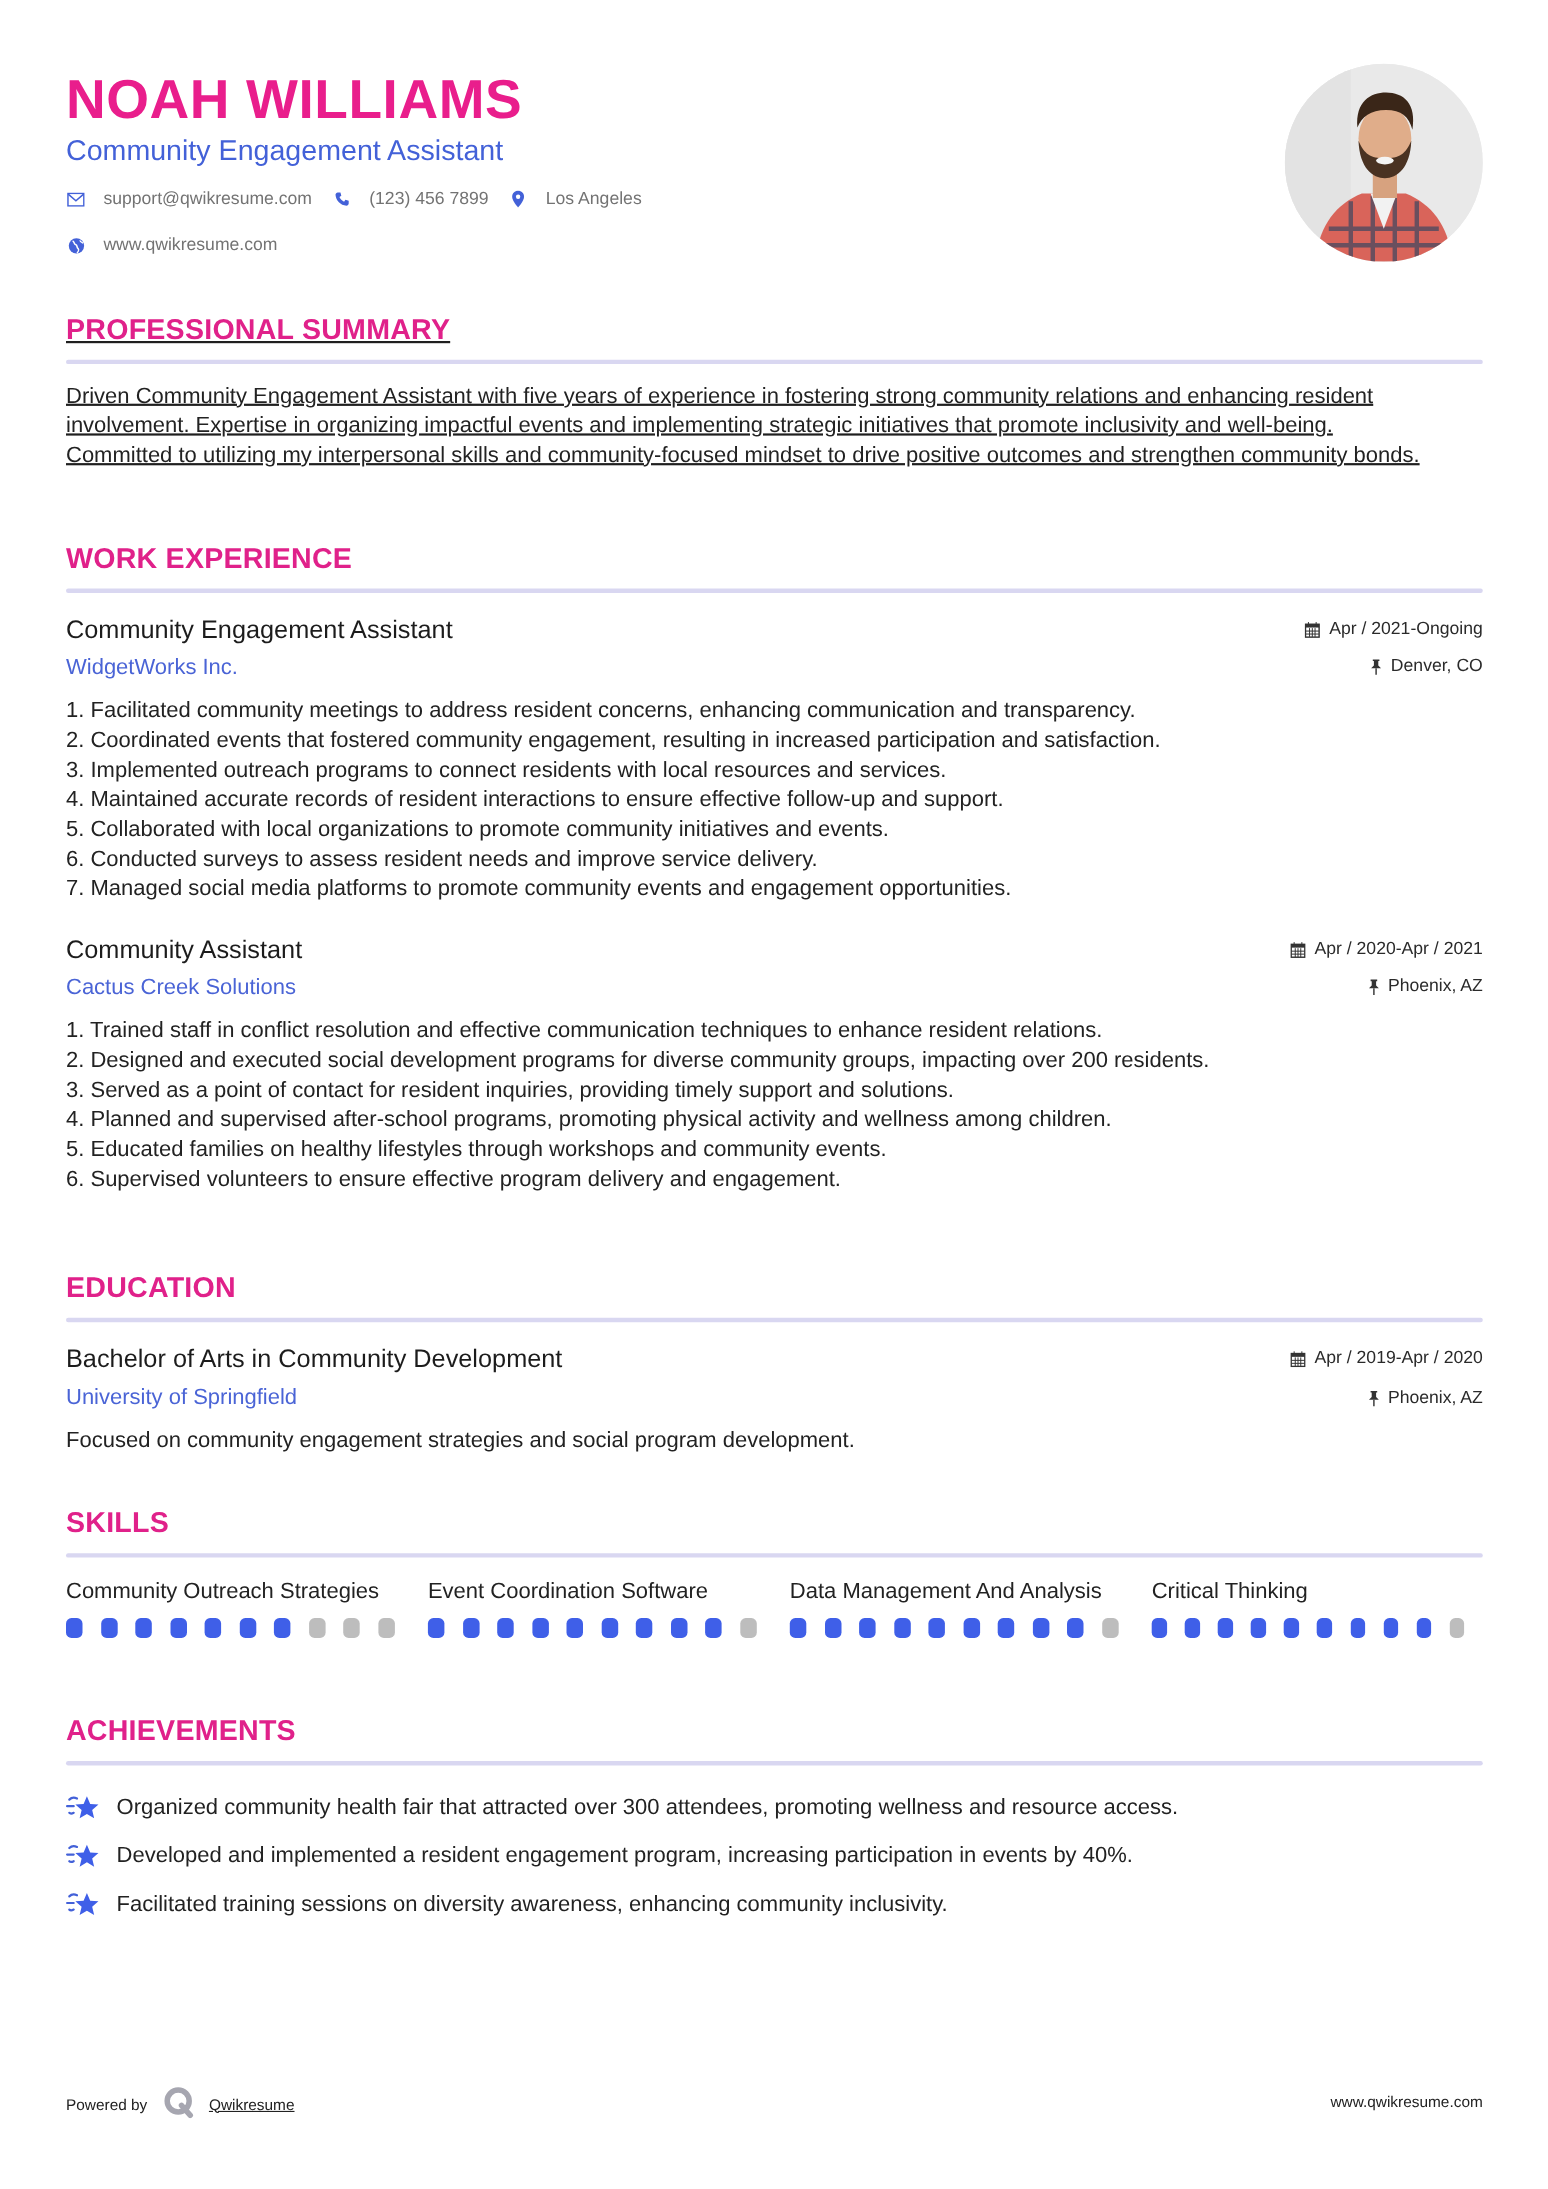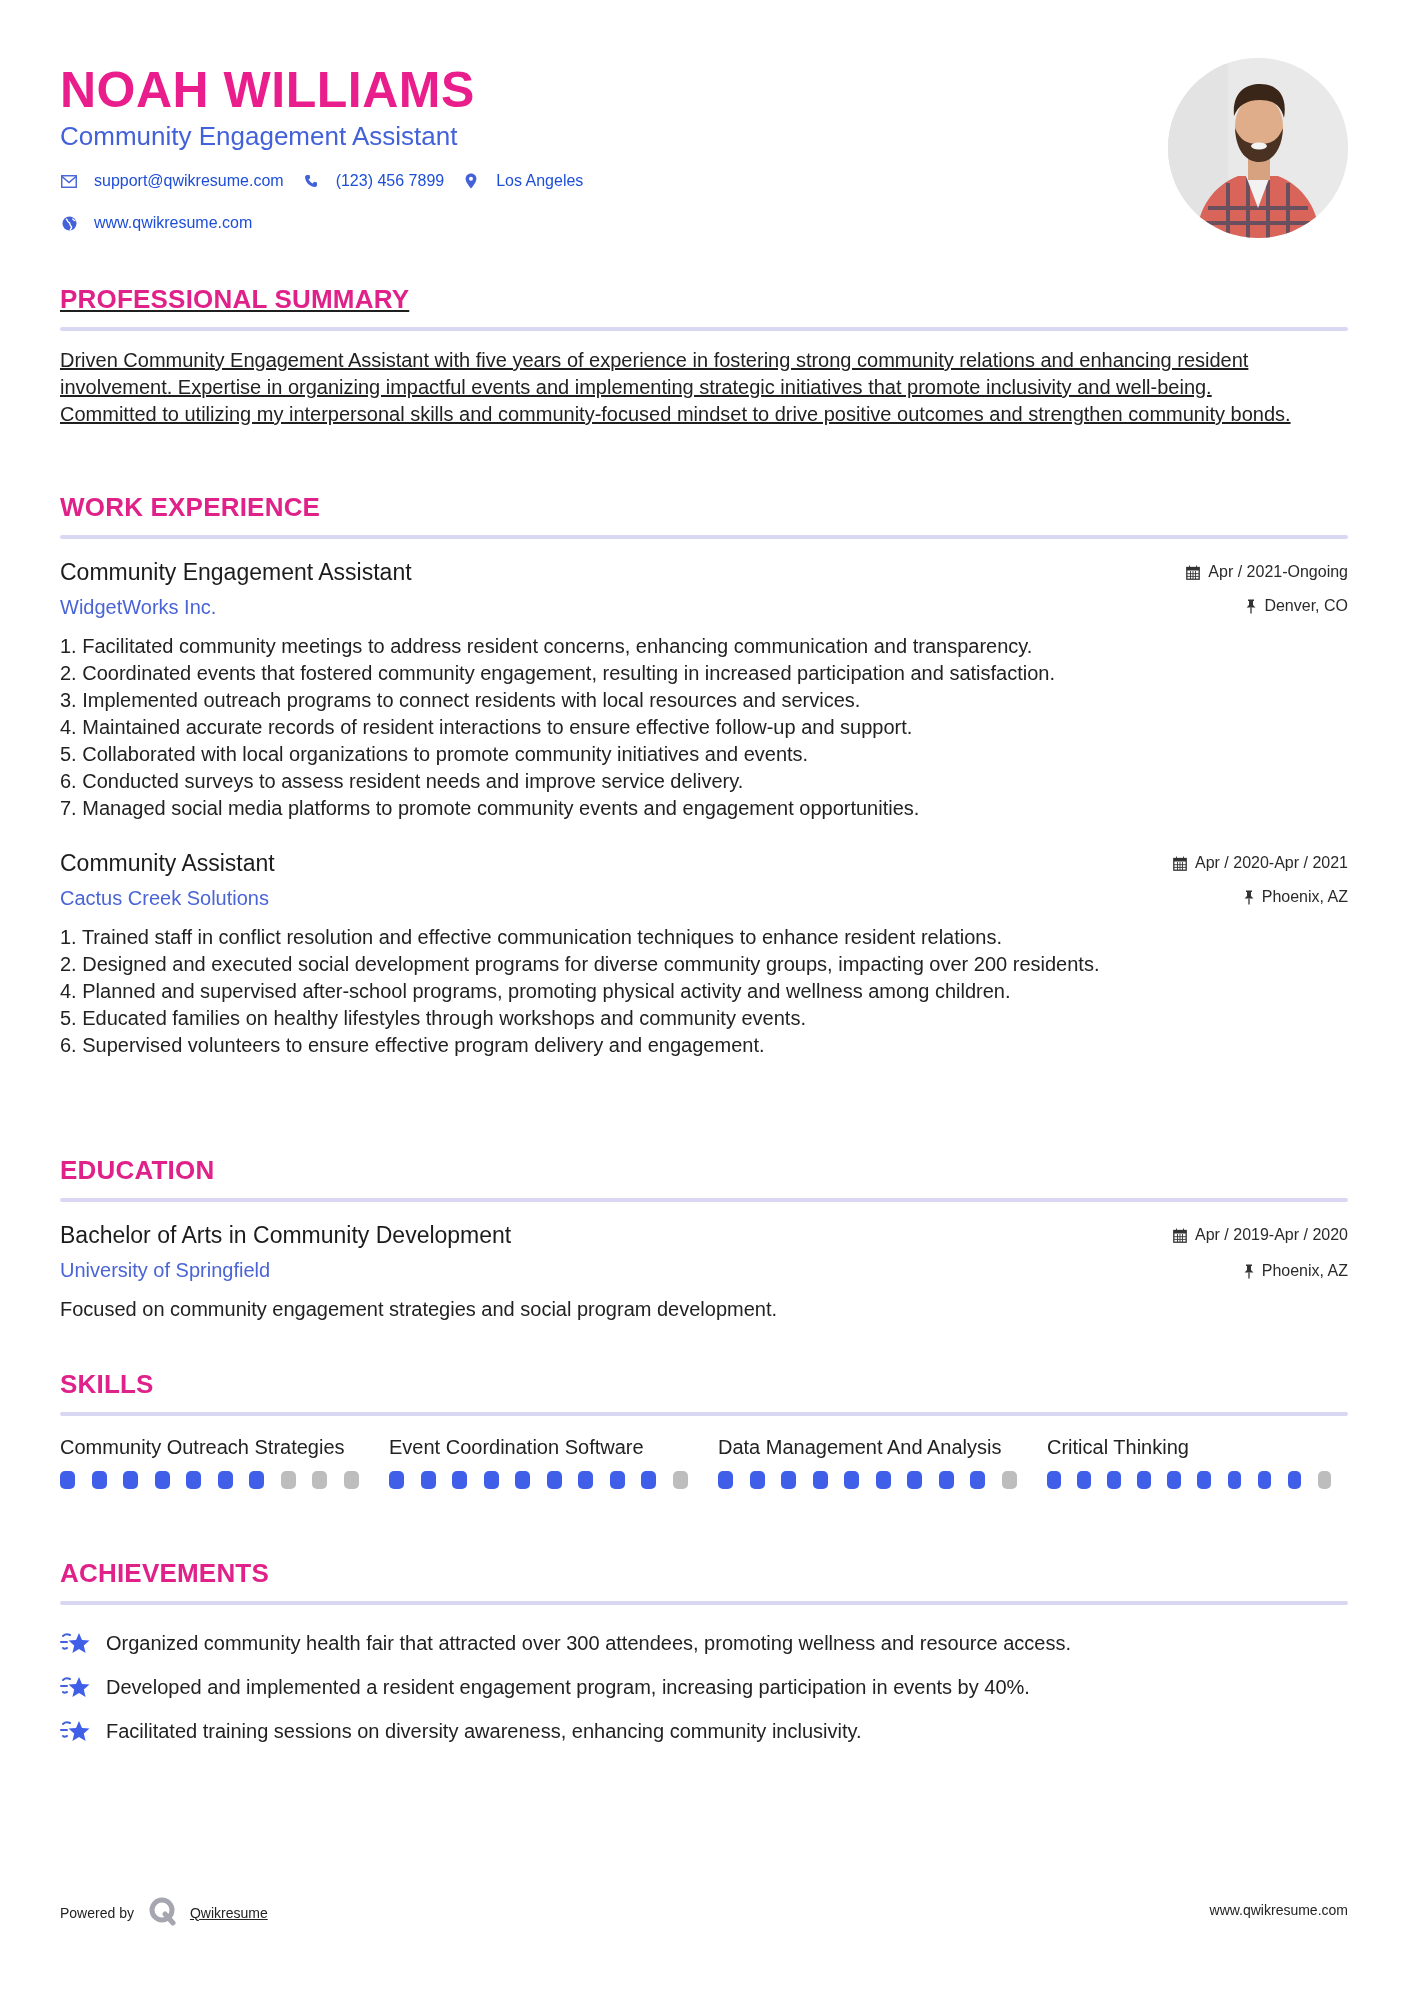--- a/index.html
+++ b/index.html
@@ -3,21 +3,21 @@
 <meta charset="utf-8">
 <style>
   * { box-sizing: border-box; margin: 0; padding: 0; }
   html, body { width: 1407px; height: 1990px; background: #ffffff; }
   body { font-family: "Liberation Sans", "DejaVu Sans", sans-serif; color: #1f1f1f; position: relative; overflow: hidden; }
   .page { position: absolute; left: 60px; top: 0; width: 1288px; }
 
   
   .name { position: absolute; left: 0; top: 62px; font-size: 50px; font-weight: 700; color: #e91e8c; letter-spacing: 0.5px; line-height: 56px; }
   .title { position: absolute; left: 0; top: 120px; font-size: 26px; color: #4361d8; line-height: 32px; }
-  .contact-row { position: absolute; left: 0; display: flex; align-items: center; font-size: 16px; color: #1d4ed8; }
+  .contact-row { position: absolute; left: 0; display: flex; align-items: center; font-size: 16px; color: #737373; }
   .contact-row.r1 { top: 172px; }
   .contact-row.r2 { top: 214px; }
   .contact-item { display: flex; align-items: center; margin-right: 18px; }
   .contact-item .ic { width: 18px; height: 18px; margin-right: 16px; display: inline-flex; align-items: center; justify-content: center; color: #4361d8; }
   .photo { position: absolute; left: 1108px; top: 58px; width: 180px; height: 180px; border-radius: 50%; overflow: hidden; background: #ebebeb; }
 
   
   .section { position: absolute; left: 0; width: 1288px; }
   .section-title { font-size: 26px; font-weight: 700; color: #e0218a; line-height: 32px; letter-spacing: 0.2px; }
   .rule { height: 4px; background: #d9d7f1; margin-top: 12px; border-radius: 2px; }
@@ -179,20 +179,21 @@
           <svg width="10" height="15" viewBox="0 0 10 15">
               <path d="M2 0.5 H8 V2 H7 V6 L9.5 8.5 H0.5 L3 6 V2 H2 Z" fill="#333"></path>
               <path d="M5 8.5 V14.5" stroke="#333" stroke-width="1.3"></path>
             </svg>
         </span>
         <span>Phoenix, AZ</span>
       </div>
       <ul class="bullets">
         <li>1. Trained staff in conflict resolution and effective communication techniques to enhance resident relations.</li>
         <li>2. Designed and executed social development programs for diverse community groups, impacting over 200 residents.</li>
+        <li>3. Served as a point of contact for resident inquiries, providing timely support and solutions.</li>
         <li>4. Planned and supervised after-school programs, promoting physical activity and wellness among children.</li>
         <li>5. Educated families on healthy lifestyles through workshops and community events.</li>
         <li>6. Supervised volunteers to ensure effective program delivery and engagement.</li>
       </ul>
     </div>
   </div>
 
   <div class="section" style="top:1154px;">
     <div class="section-title">EDUCATION</div>
     <div class="rule"></div>

